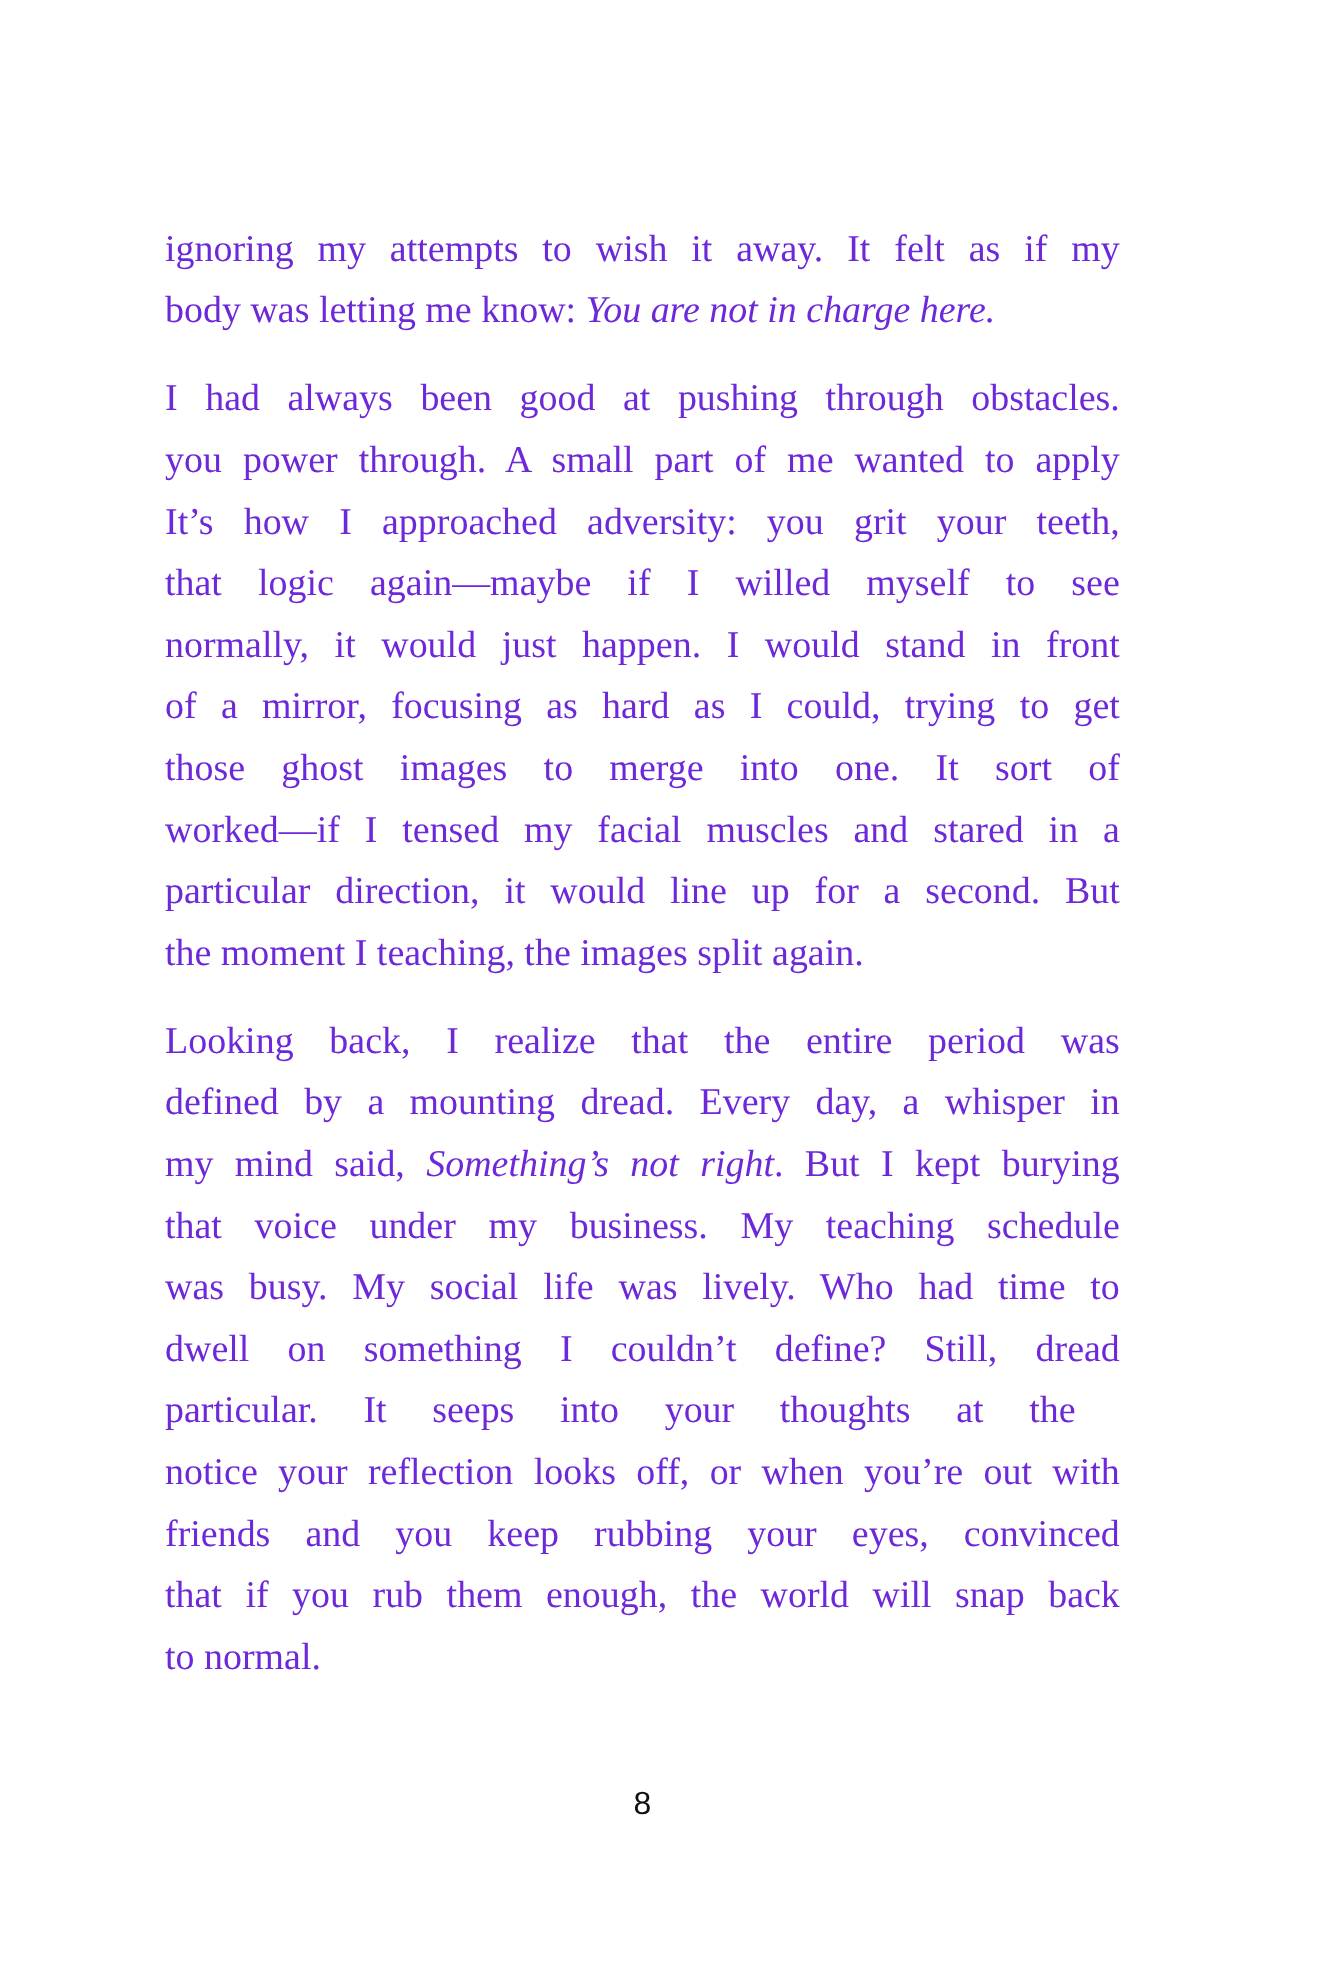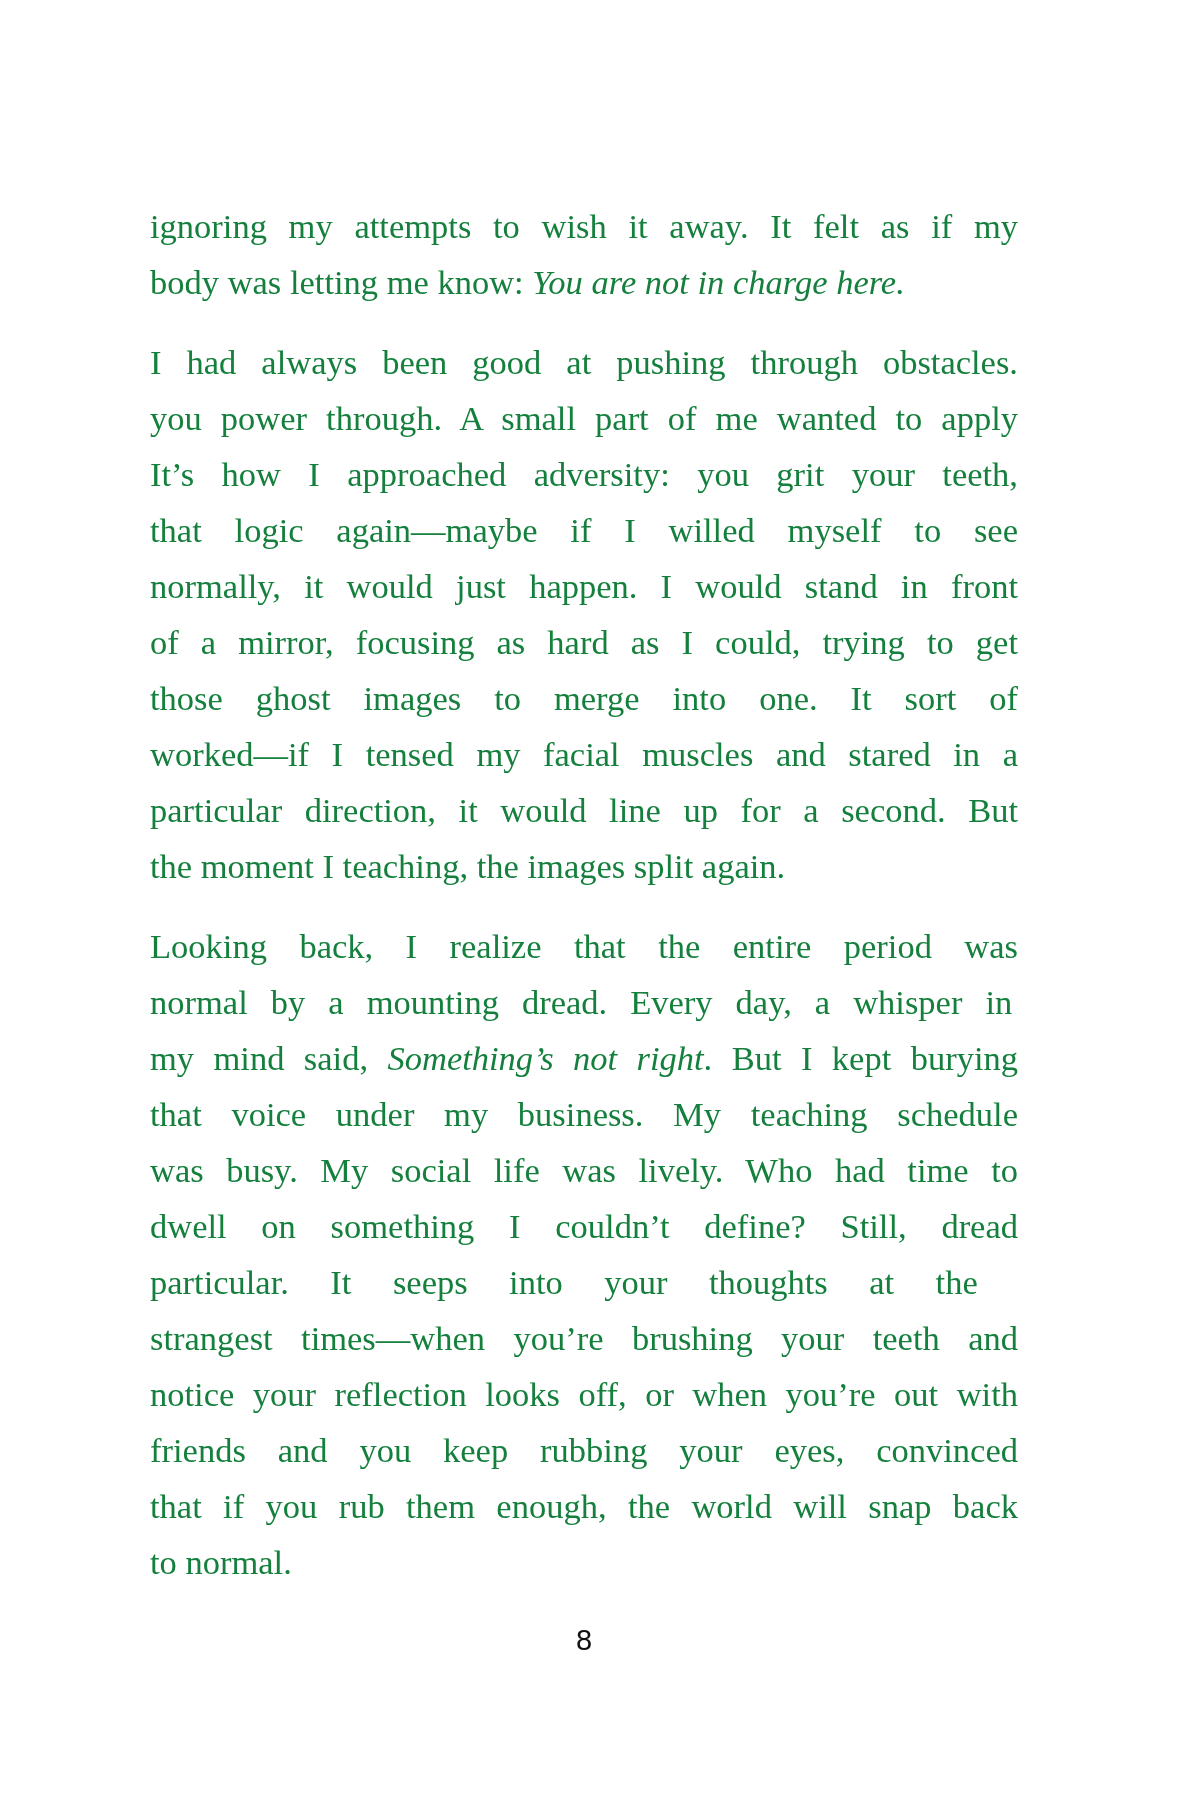--- a/index.html
+++ b/index.html
@@ -20,21 +20,21 @@
     height: 1800px;
     background: #ffffff;
   }
   .text-block {
     position: absolute;
     left: 150px;
     top: 198px;
     width: 868px;
     font-family: "Liberation Serif", "DejaVu Serif", serif;
     font-size: 34.5px;
-    color: #15803d;
+    color: #6d28d9;
   }
   .para {
     margin: 0 0 24px 0;
   }
   .line {
     height: 56px;
     line-height: 56px;
     white-space: nowrap;
     text-align: justify;
     text-align-last: justify;
@@ -75,27 +75,26 @@
         <div class="line" style="white-space: nowrap; text-align: left; text-align-last: left; word-spacing: 24.1914px;"><span class="seg">that logic again—maybe if I willed myself to see</span></div>
         <div class="line" style="white-space: nowrap; text-align: right; text-align-last: left; word-spacing: 14.6059px;"><span class="seg">normally, it would just happen. I would stand in front</span></div>
         <div class="line" style="white-space: nowrap; text-align: left; text-align-last: left; word-spacing: 13.4489px;"><span class="seg">of a mirror, focusing as hard as I could, trying to get</span></div>
         <div class="line" style="white-space: nowrap; text-align: left; text-align-last: left; word-spacing: 24.3316px;"><span class="seg">those ghost images to merge into one. It sort of</span></div>
         <div class="line" style="white-space: nowrap; text-align: center; text-align-last: left; word-spacing: 13.9479px;"><span class="seg">worked—if I tensed my facial muscles and stared in a</span></div>
         <div class="line" style="white-space: nowrap; text-align: left; text-align-last: left; word-spacing: 13.9427px;"><span class="seg">particular direction, it would line up for a second. But</span></div>
         <div class="line last" style="white-space: nowrap; text-align: left; text-align-last: left;"><span class="seg">the moment I teaching, the images split again.</span></div>
       </div>
       <div class="para">
         <div class="line" style="white-space: nowrap; text-align: left; text-align-last: left; word-spacing: 23.8418px;"><span class="seg">Looking back, I realize that the entire period was</span></div>
-        <div class="line" style="white-space: nowrap; text-align: left; text-align-last: left; word-spacing: 14.4062px;"><span class="seg">normal by a mounting dread. Every day, a whisper in</span></div>
+        <div class="line" style="white-space: nowrap; text-align: left; text-align-last: left; word-spacing: 14.4062px;"><span class="seg">defined by a mounting dread. Every day, a whisper in</span></div>
         <div class="line" style="white-space: nowrap; text-align: left; text-align-last: left; word-spacing: 10.7951px;"><span class="seg">my mind said, </span><span class="seg it">Something’s not right</span><span class="seg">. But I kept burying</span></div>
         <div class="line" style="white-space: nowrap; text-align: left; text-align-last: left; word-spacing: 21.0714px;"><span class="seg">that voice under my business. My teaching schedule</span></div>
         <div class="line" style="white-space: nowrap; text-align: left; text-align-last: left; word-spacing: 13.9141px;"><span class="seg">was busy. My social life was lively. Who had time to</span></div>
         <div class="line" style="white-space: nowrap; text-align: left; text-align-last: left; word-spacing: 26.0871px;"><span class="seg">dwell on something I couldn’t define? Still, dread</span></div>
         <div class="line" style="white-space: nowrap; text-align: left; text-align-last: left; word-spacing: 32.8415px;"><span class="seg">particular. It seeps into your thoughts at the</span></div>
-        <div class="line" style="white-space: nowrap; text-align: left; text-align-last: left; word-spacing: 19.7917px;"><span class="seg">strangest times—when you’re brushing your teeth and</span></div>
         <div class="line" style="white-space: nowrap; text-align: left; text-align-last: left; word-spacing: 9.86111px;"><span class="seg">notice your reflection looks off, or when you’re out with</span></div>
         <div class="line" style="white-space: nowrap; text-align: left; text-align-last: left; word-spacing: 23.2656px;"><span class="seg">friends and you keep rubbing your eyes, convinced</span></div>
         <div class="line" style="white-space: nowrap; text-align: left; text-align-last: left; word-spacing: 12.7359px;"><span class="seg">that if you rub them enough, the world will snap back</span></div>
         <div class="line last" style="white-space: nowrap; text-align: left; text-align-last: left;"><span class="seg">to normal.</span></div>
       </div>
     </div>
   <div class="page-number">8</div>
 </div>
 
 </body></html>

